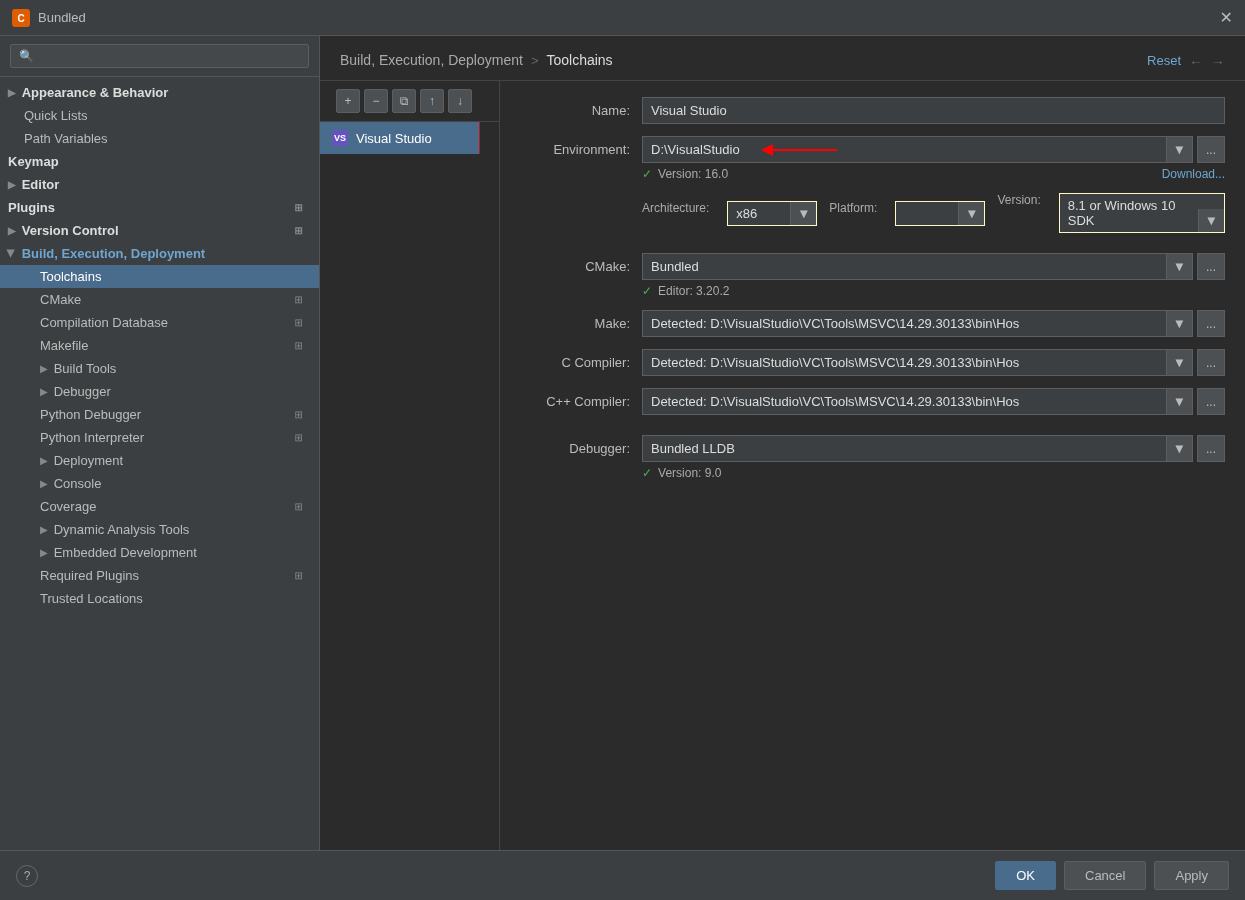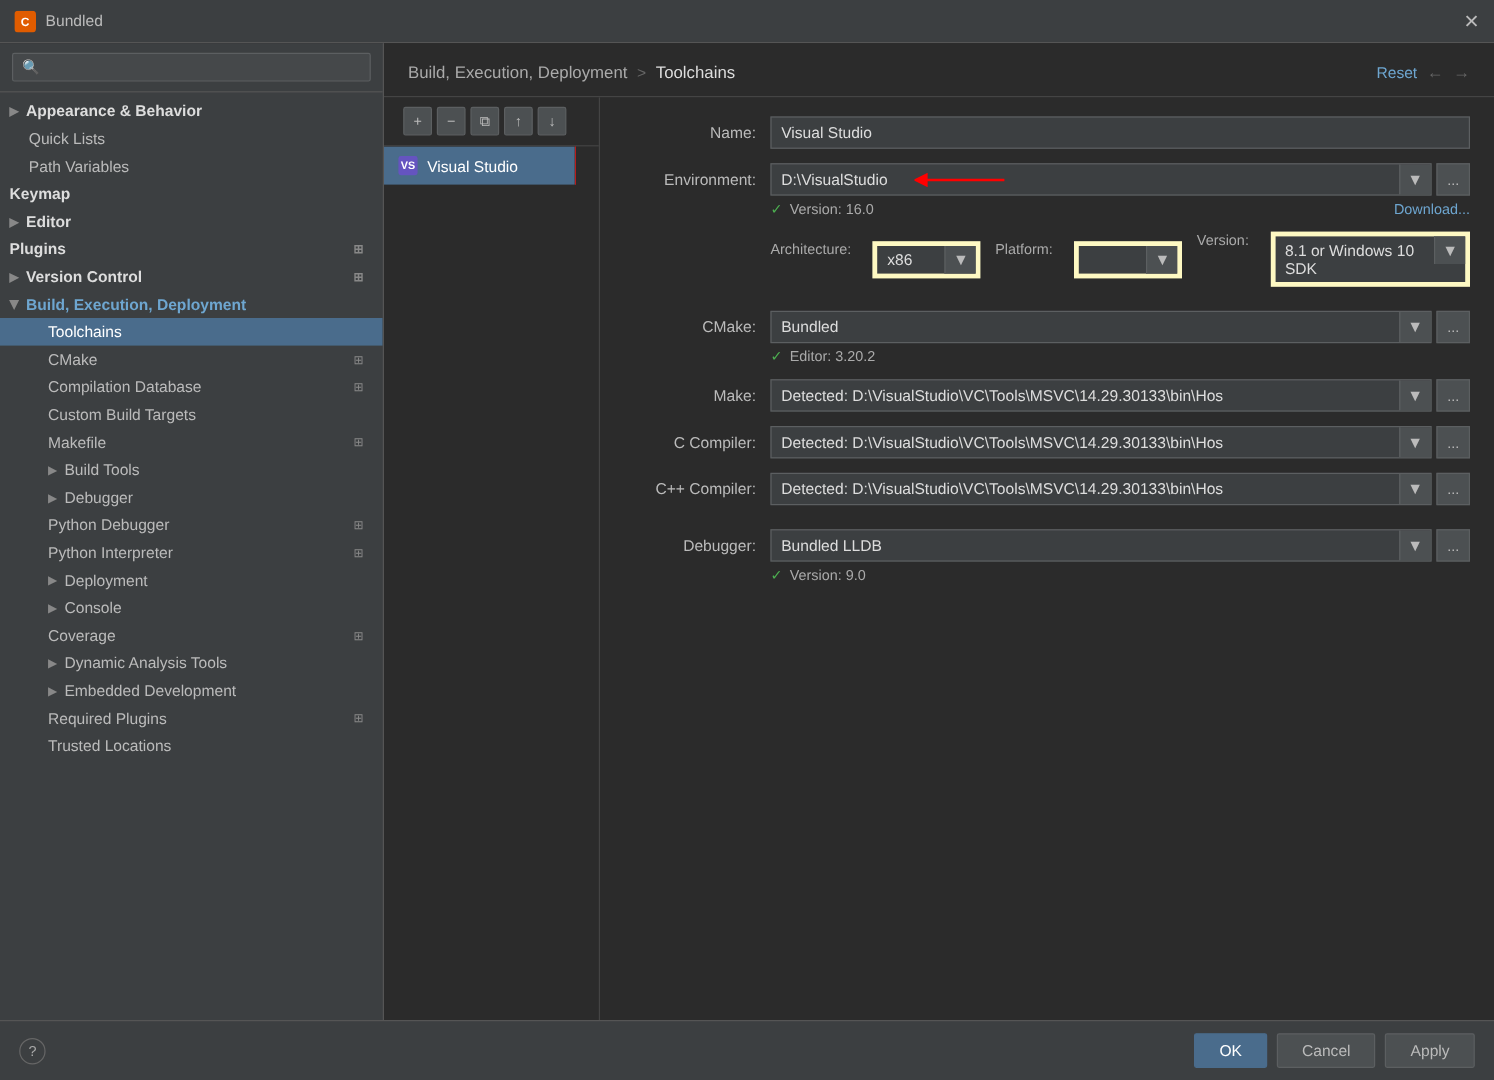--- a/index.html
+++ b/index.html
@@ -214,23 +214,23 @@
       align-items: center;
     }
     .arch-group {
       display: flex;
       flex-direction: row;
       gap: 18px;
     }
     .arch-label { font-size: 12px; color: #aaa; margin-bottom: 2px; }
     .arch-select {
       display: flex;
-      align-items: flex-start;
+      align-items: flex-end;
       background: #3c3f41;
-      border: 4px solid #fef9c3;
+      border: 1px solid #fef9c3;
       min-width: 90px;
     }
     .arch-select span {
       flex: 1;
       padding: 4px 8px;
       color: #ddd;
       font-size: 13px;
     }
     .arch-select button {
       background: #4c5052;
@@ -353,23 +353,20 @@
       <div class="sidebar-item indented-2">
         <span>CMake</span>
         <span class="plugin-icon">⊞</span>
       </div>
 
       <div class="sidebar-item indented-2">
         <span>Compilation Database</span>
         <span class="plugin-icon">⊞</span>
       </div>
 
-      <div class="sidebar-item indented-2">
-        <span>Custom Build Targets</span>
-      </div>
 
       <div class="sidebar-item indented-2">
         <span>Makefile</span>
         <span class="plugin-icon">⊞</span>
       </div>
 
       <div class="sidebar-item indented-2">
         <span class="expand-arrow">▶</span>
         <span>Build Tools</span>
       </div>

